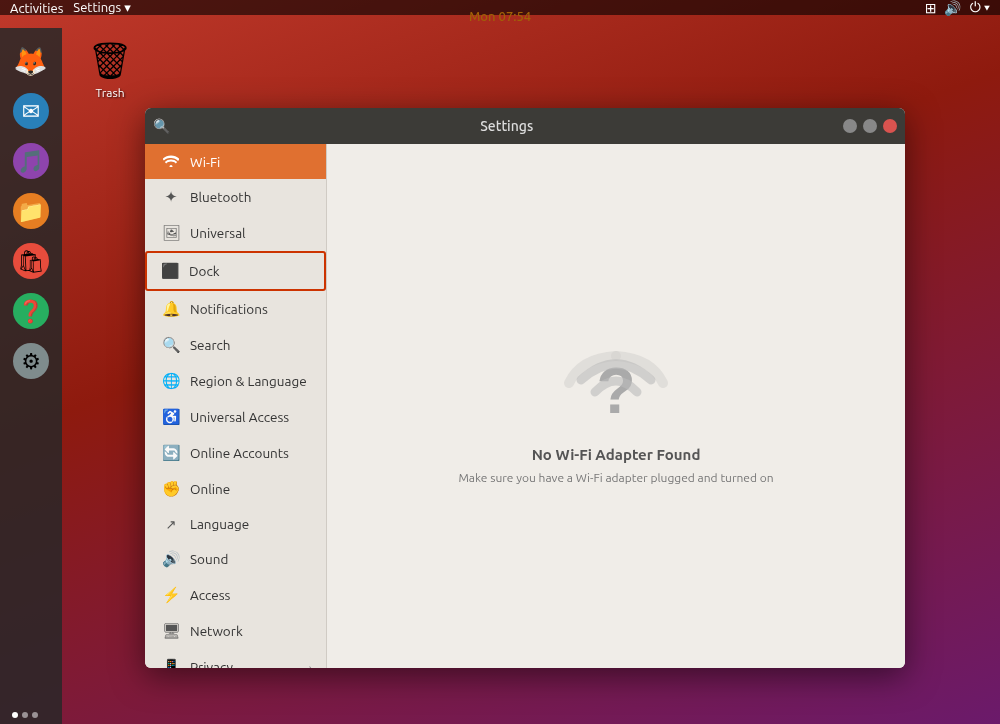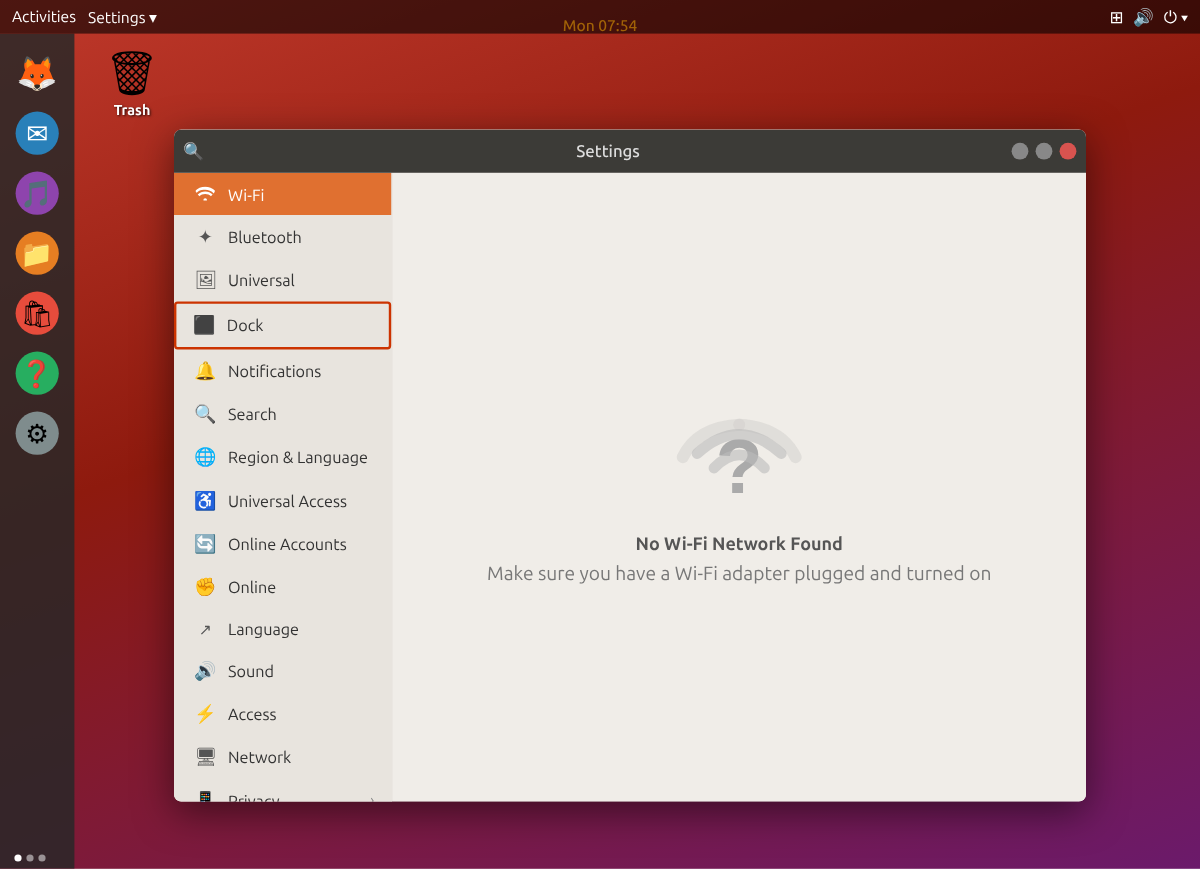--- a/index.html
+++ b/index.html
@@ -8,21 +8,21 @@
       height: 724px;
       overflow: hidden;
       font-family: 'Ubuntu', 'Segoe UI', sans-serif;
       background: linear-gradient(160deg, #c0392b 0%, #8e1a0e 40%, #6b1a6b 100%);
       position: relative;
     }
 
     
     .topbar {
       width: 100%;
-      height: 28px;
+      height: 15px;
       background: rgba(0,0,0,0.6);
       display: flex;
       align-items: center;
       justify-content: center;
       padding: 0 10px;
       position: absolute;
       top: 0;
       left: 0;
       z-index: 100;
     }
@@ -113,21 +113,20 @@
       align-items: center;
       justify-content: center;
       font-size: 36px;
     }
     .desktop-icon .icon-label {
       color: white;
       font-size: 12px;
       text-align: left;
       text-shadow: 1px 1px 2px rgba(0,0,0,0.8);
       margin-top: 2px;
-      font-weight: bold;
     }
 
     
     .settings-window {
       position: absolute;
       top: 108px;
       left: 145px;
       width: 760px;
       height: 560px;
       background: #f0ede8;
@@ -248,21 +247,21 @@
       align-items: center;
       gap: 8px;
     }
 
     .no-wifi-title {
       font-size: 15px;
       font-weight: 600;
       color: #555;
     }
     .no-wifi-subtitle {
-      font-size: 16px;
+      font-size: 12px;
       color: #777;
       text-align: center;
     }
 
     
     .taskbar-dots {
       position: absolute;
       bottom: 6px;
       left: 12px;
       display: flex;
@@ -436,21 +435,21 @@
             <path d="M18 55 Q30 30 65 28" stroke="#999" stroke-width="10" fill="none" stroke-linecap="round" opacity="0.5"></path>
 
             <path d="M65 28 Q100 30 112 55" stroke="#999" stroke-width="10" fill="none" stroke-linecap="round" opacity="0.5"></path>
           </g>
 
           <text x="65" y="85" text-anchor="middle" font-size="64" fill="#aaa" font-weight="bold" font-family="sans-serif">?</text>
 
           <path d="M30 52 Q65 20 100 52" stroke="#bbb" stroke-width="9" fill="none" stroke-linecap="round" opacity="0.6"></path>
           <path d="M44 64 Q65 42 86 64" stroke="#bbb" stroke-width="9" fill="none" stroke-linecap="round" opacity="0.6"></path>
         </svg>
-        <div class="no-wifi-title">No Wi-Fi Network Found</div>
+        <div class="no-wifi-title">No Wi-Fi Adapter Found</div>
         <div class="no-wifi-subtitle">Make sure you have a Wi-Fi adapter plugged and turned on</div>
       </div>
     </div>
   </div>
 </div>
 
 <div class="taskbar-dots">
   <div class="dot active"></div>
   <div class="dot"></div>
   <div class="dot"></div>

